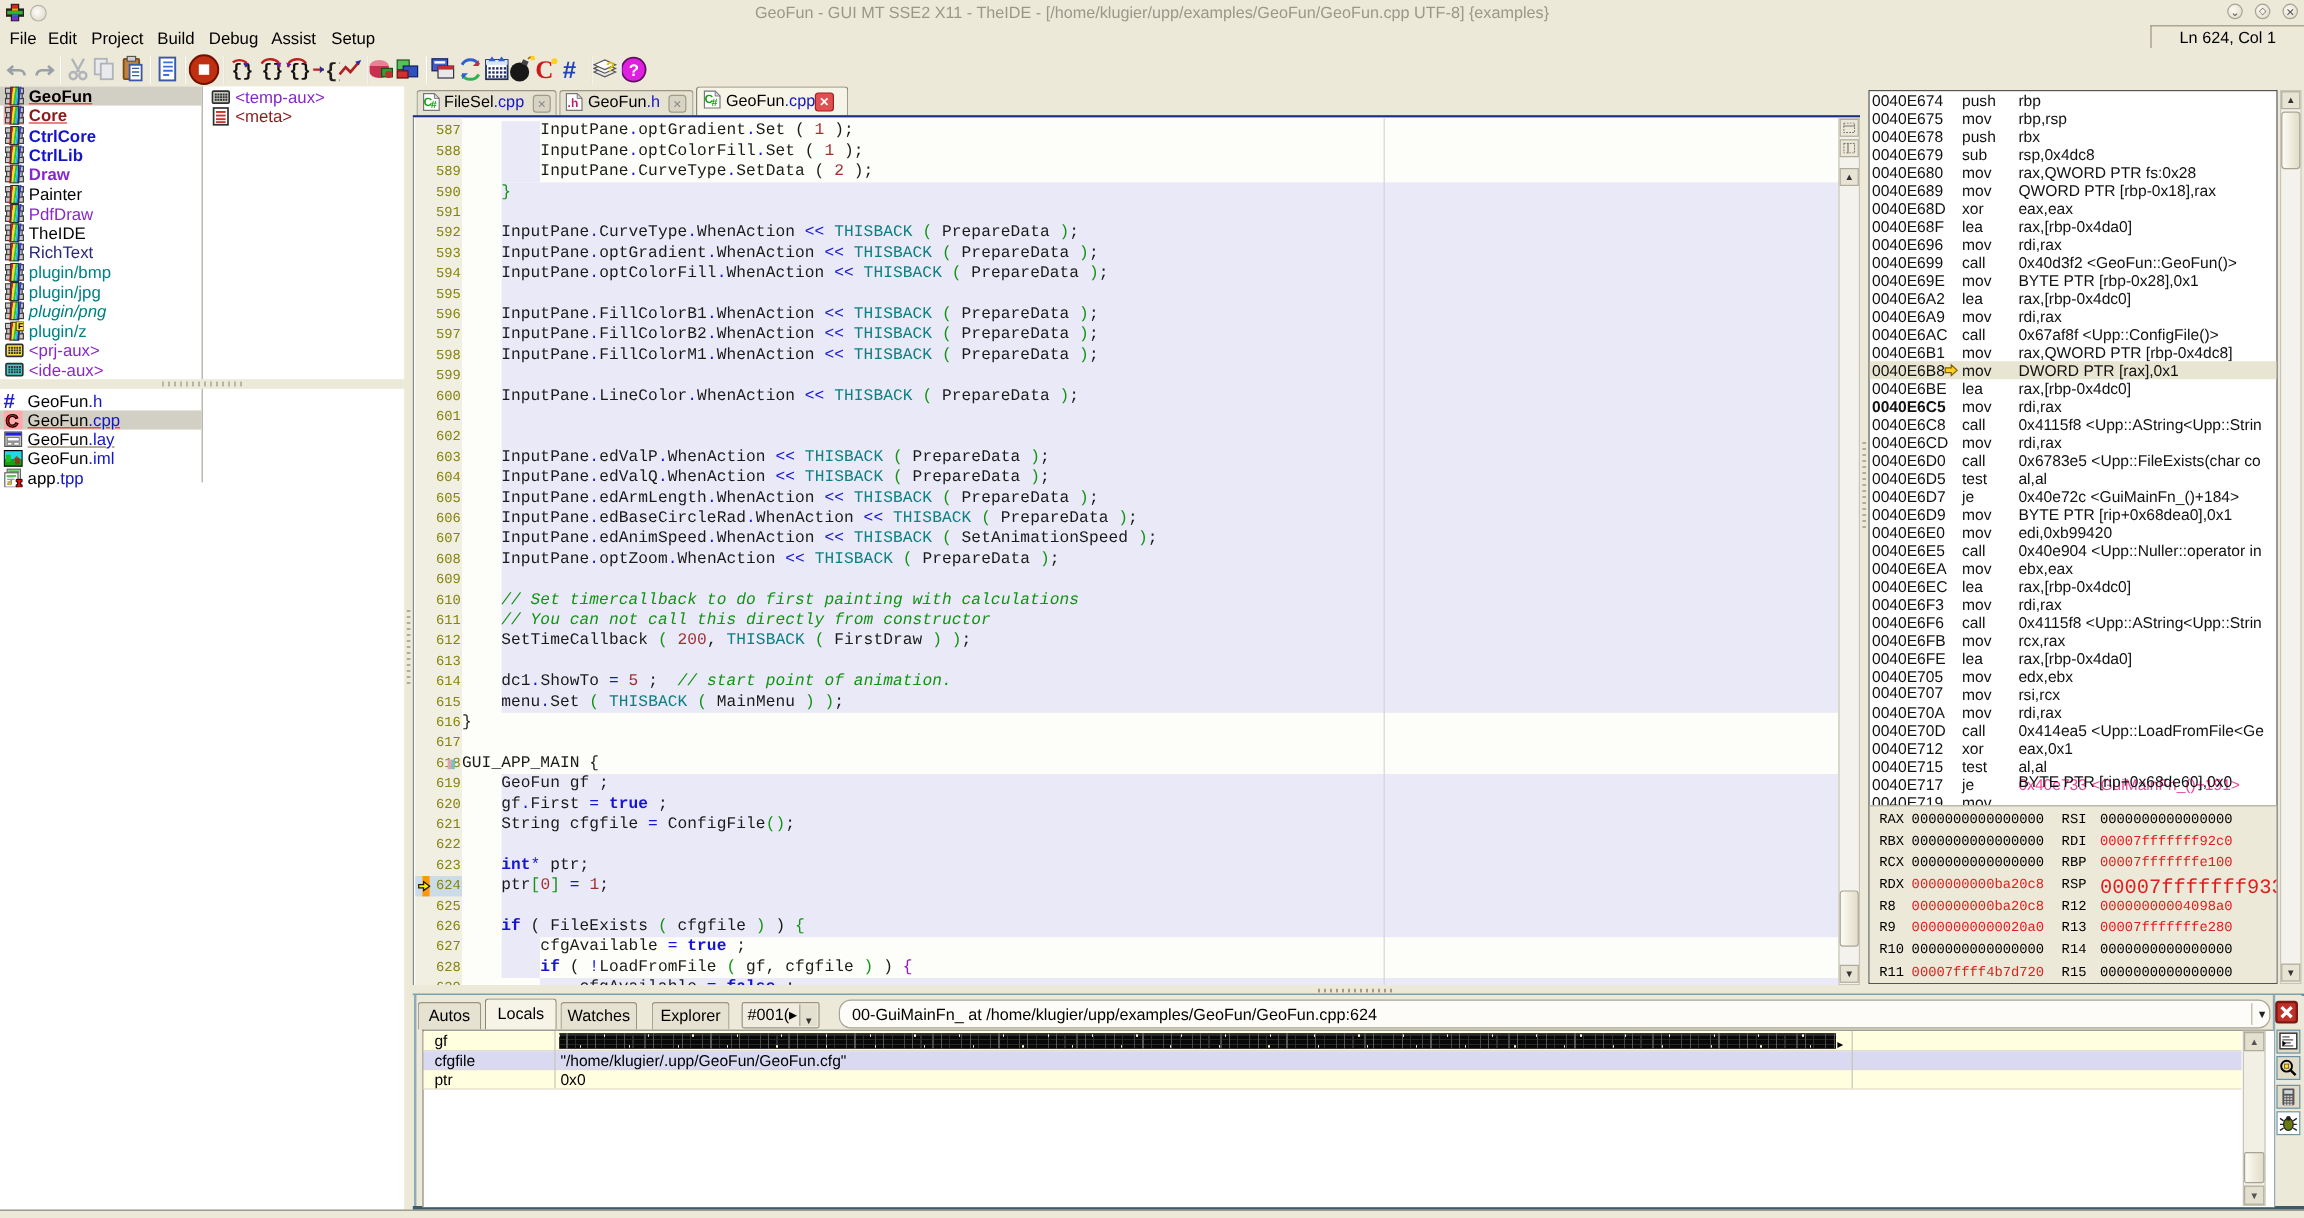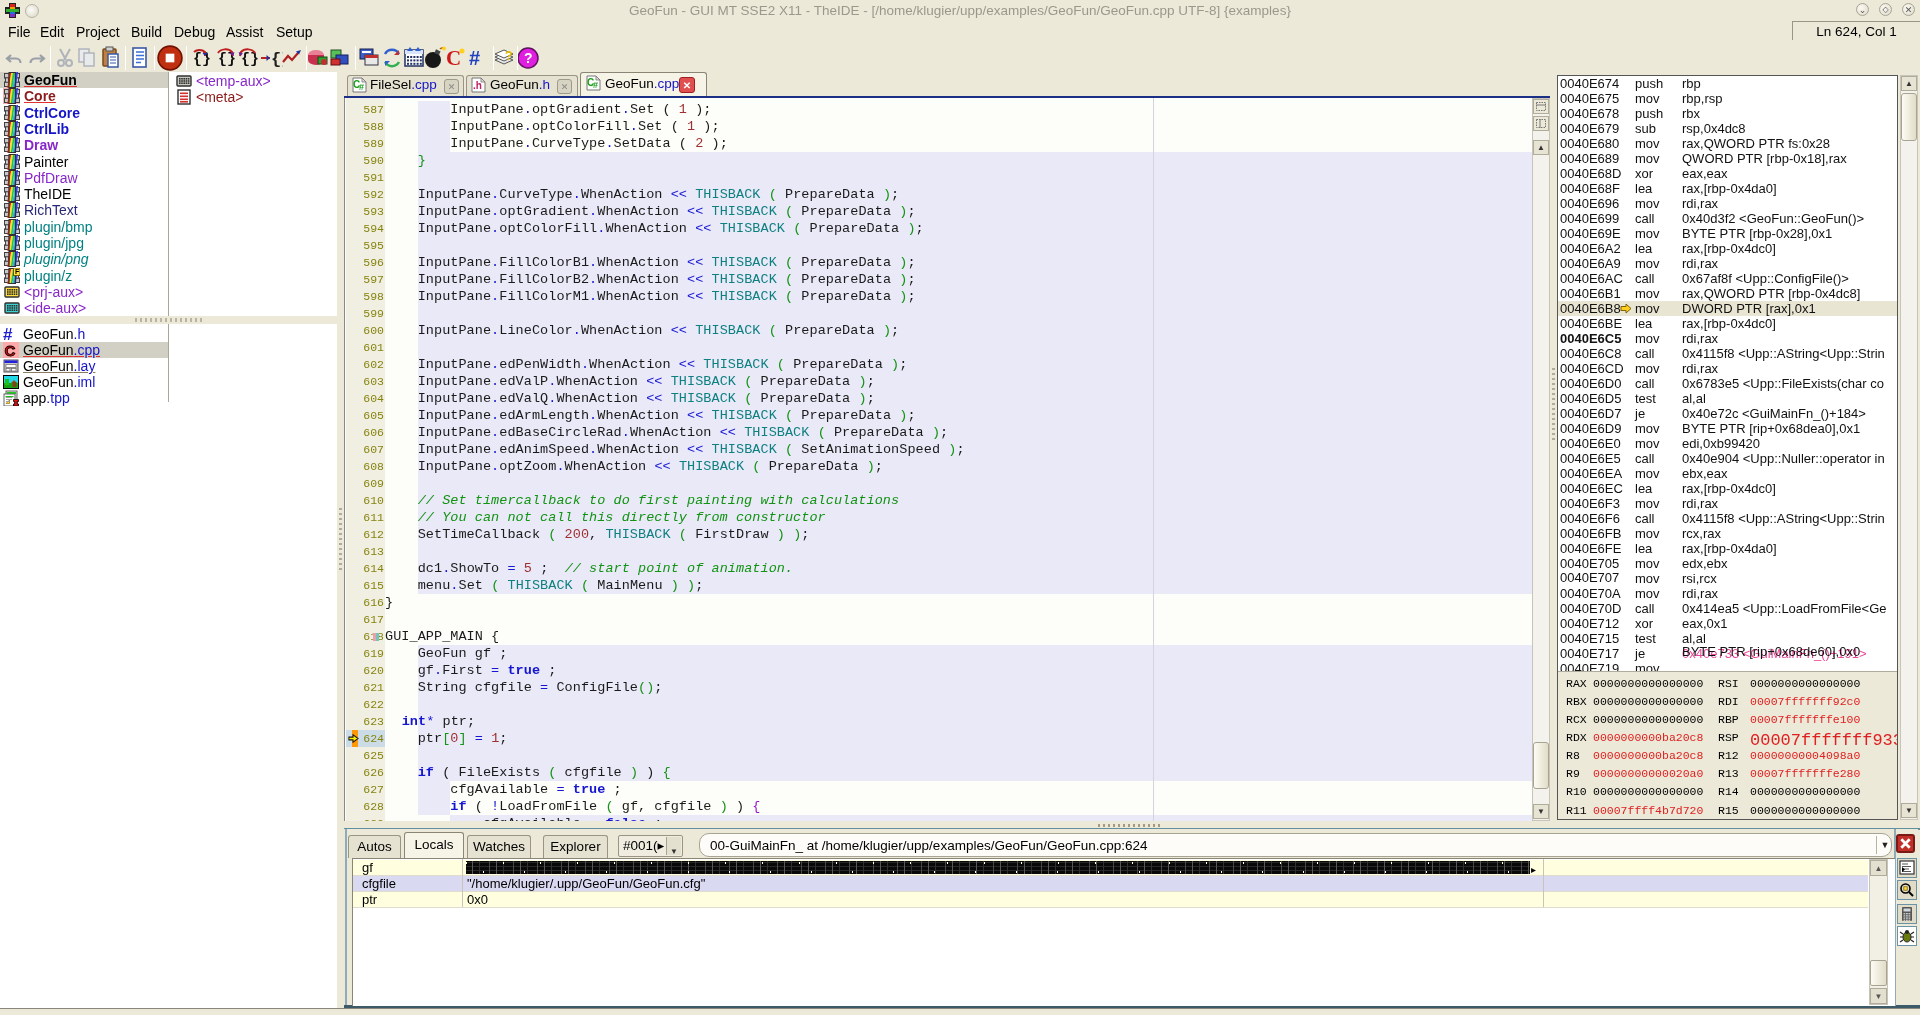--- a/index.html
+++ b/index.html
@@ -622,21 +622,20 @@
 <div class="cl" style="left:40px;top:156px;">    InputPane<span class="o">.</span>FillColorB1<span class="o">.</span>WhenAction <span class="o">&lt;&lt;</span> <span class="t">THISBACK</span> <span class="g">(</span> PrepareData <span class="g">)</span>;</div>
 <div class="ln" style="left:1px;top:173px;">597</div>
 <div class="cl" style="left:40px;top:173px;">    InputPane<span class="o">.</span>FillColorB2<span class="o">.</span>WhenAction <span class="o">&lt;&lt;</span> <span class="t">THISBACK</span> <span class="g">(</span> PrepareData <span class="g">)</span>;</div>
 <div class="ln" style="left:1px;top:190px;">598</div>
 <div class="cl" style="left:40px;top:190px;">    InputPane<span class="o">.</span>FillColorM1<span class="o">.</span>WhenAction <span class="o">&lt;&lt;</span> <span class="t">THISBACK</span> <span class="g">(</span> PrepareData <span class="g">)</span>;</div>
 <div class="ln" style="left:1px;top:207px;">599</div>
 <div class="ln" style="left:1px;top:224px;">600</div>
 <div class="cl" style="left:40px;top:224px;">    InputPane<span class="o">.</span>LineColor<span class="o">.</span>WhenAction <span class="o">&lt;&lt;</span> <span class="t">THISBACK</span> <span class="g">(</span> PrepareData <span class="g">)</span>;</div>
 <div class="ln" style="left:1px;top:241px;">601</div>
 <div class="ln" style="left:1px;top:258px;">602</div>
-<div class="cl" style="left:40px;top:258px;">    InputPane<span class="o">.</span>edPenWidth<span class="o">.</span>WhenAction <span class="o">&lt;&lt;</span> <span class="t">THISBACK</span> <span class="g">(</span> PrepareData <span class="g">)</span>;</div>
 <div class="ln" style="left:1px;top:275px;">603</div>
 <div class="cl" style="left:40px;top:275px;">    InputPane<span class="o">.</span>edValP<span class="o">.</span>WhenAction <span class="o">&lt;&lt;</span> <span class="t">THISBACK</span> <span class="g">(</span> PrepareData <span class="g">)</span>;</div>
 <div class="ln" style="left:1px;top:292px;">604</div>
 <div class="cl" style="left:40px;top:292px;">    InputPane<span class="o">.</span>edValQ<span class="o">.</span>WhenAction <span class="o">&lt;&lt;</span> <span class="t">THISBACK</span> <span class="g">(</span> PrepareData <span class="g">)</span>;</div>
 <div class="ln" style="left:1px;top:309px;">605</div>
 <div class="cl" style="left:40px;top:309px;">    InputPane<span class="o">.</span>edArmLength<span class="o">.</span>WhenAction <span class="o">&lt;&lt;</span> <span class="t">THISBACK</span> <span class="g">(</span> PrepareData <span class="g">)</span>;</div>
 <div class="ln" style="left:1px;top:326px;">606</div>
 <div class="cl" style="left:40px;top:326px;">    InputPane<span class="o">.</span>edBaseCircleRad<span class="o">.</span>WhenAction <span class="o">&lt;&lt;</span> <span class="t">THISBACK</span> <span class="g">(</span> PrepareData <span class="g">)</span>;</div>
 <div class="ln" style="left:1px;top:343px;">607</div>
 <div class="cl" style="left:40px;top:343px;">    InputPane<span class="o">.</span>edAnimSpeed<span class="o">.</span>WhenAction <span class="o">&lt;&lt;</span> <span class="t">THISBACK</span> <span class="g">(</span> SetAnimationSpeed <span class="g">)</span>;</div>
@@ -662,21 +661,21 @@
 <div class="abs" style="left:31px;top:535px;width:3px;height:8px;background:#72c4bc;"></div>
 <div class="cl" style="left:40px;top:530px;">GUI_APP_MAIN {</div>
 <div class="ln" style="left:1px;top:547px;">619</div>
 <div class="cl" style="left:40px;top:547px;">    GeoFun gf ;</div>
 <div class="ln" style="left:1px;top:564px;">620</div>
 <div class="cl" style="left:40px;top:564px;">    gf<span class="o">.</span>First <span class="o">=</span> <span class="k">true</span> ;</div>
 <div class="ln" style="left:1px;top:581px;">621</div>
 <div class="cl" style="left:40px;top:581px;">    String cfgfile <span class="o">=</span> ConfigFile<span class="g">()</span>;</div>
 <div class="ln" style="left:1px;top:598px;">622</div>
 <div class="ln" style="left:1px;top:615px;">623</div>
-<div class="cl" style="left:24px;top:615px;">    <span class="k">int</span><span class="o">*</span> ptr;</div>
+<div class="cl" style="left:40px;top:615px;">    <span class="k">int</span><span class="o">*</span> ptr;</div>
 <div class="ln" style="left:1px;top:632px;">624</div>
 <div class="cl" style="left:40px;top:632px;">    ptr<span class="g">[</span><span class="r">0</span><span class="g">]</span> <span class="o">=</span> <span class="r">1</span>;</div>
 <div class="ln" style="left:1px;top:649px;">625</div>
 <div class="ln" style="left:1px;top:666px;">626</div>
 <div class="cl" style="left:40px;top:666px;">    <span class="k">if</span> ( FileExists <span class="g">(</span> cfgfile <span class="g">)</span> ) <span class="g">{</span></div>
 <div class="ln" style="left:1px;top:683px;">627</div>
 <div class="cl" style="left:40px;top:683px;">        cfgAvailable <span class="o">=</span> <span class="k">true</span> ;</div>
 <div class="ln" style="left:1px;top:700px;">628</div>
 <div class="cl" style="left:40px;top:700px;">        <span class="k">if</span> ( <span class="o">!</span>LoadFromFile <span class="g">(</span> gf, cfgfile <span class="g">)</span> ) <span class="p">{</span></div>
 <div class="ln" style="left:1px;top:717px;">629</div>

